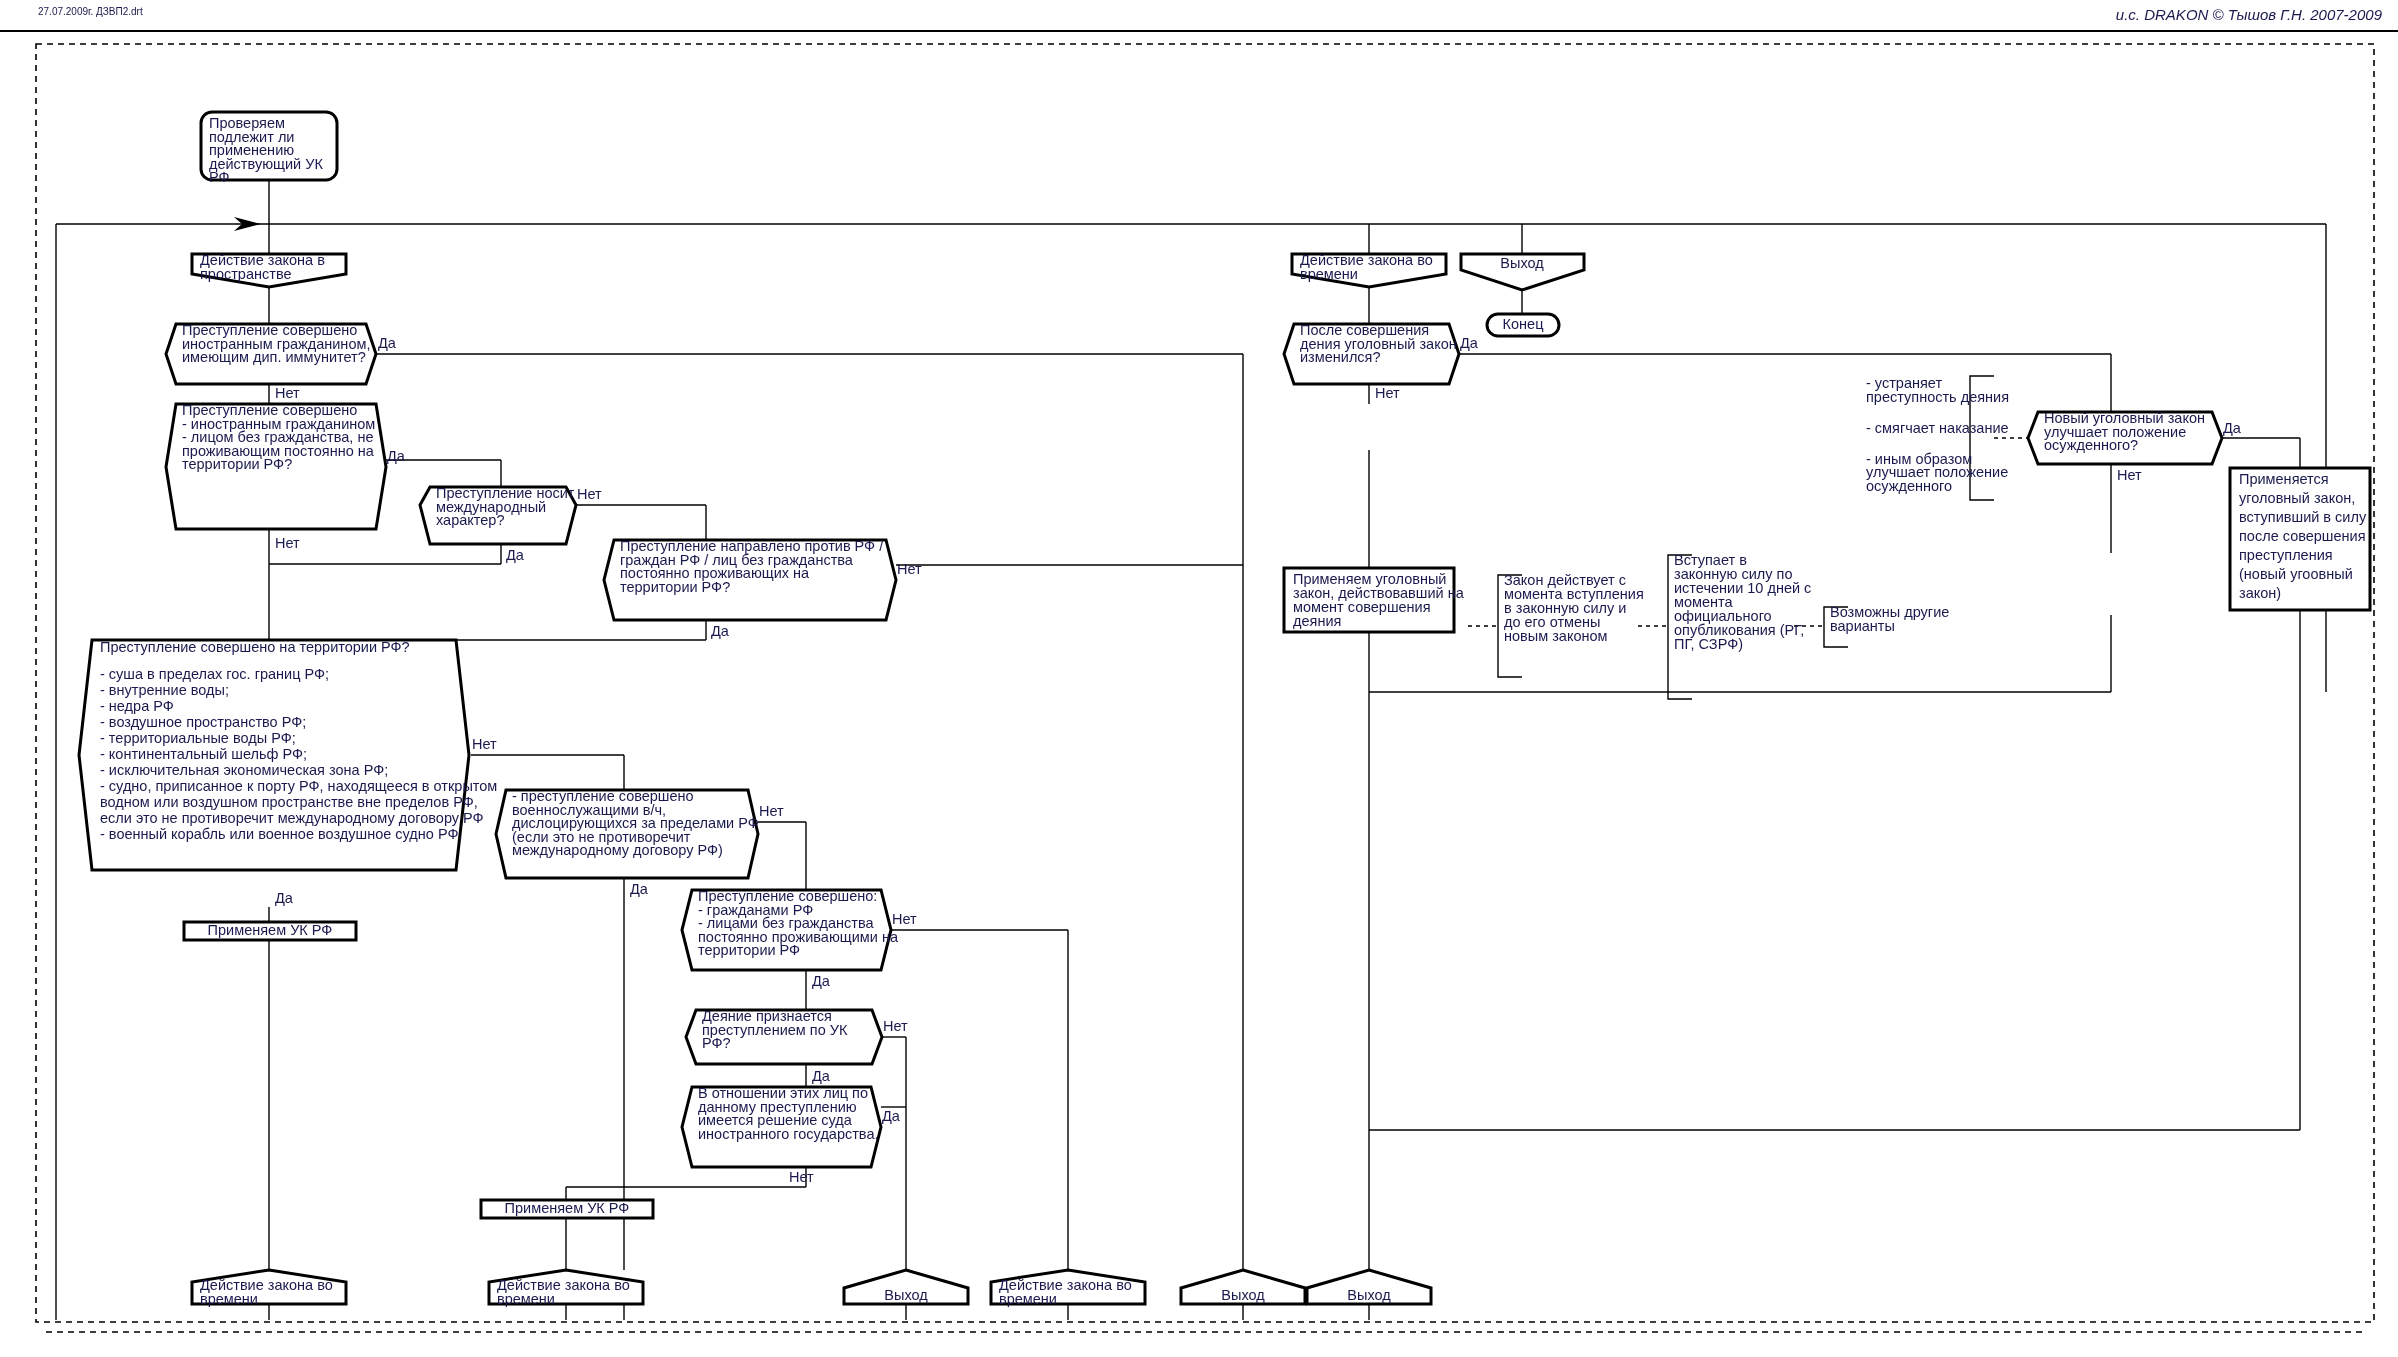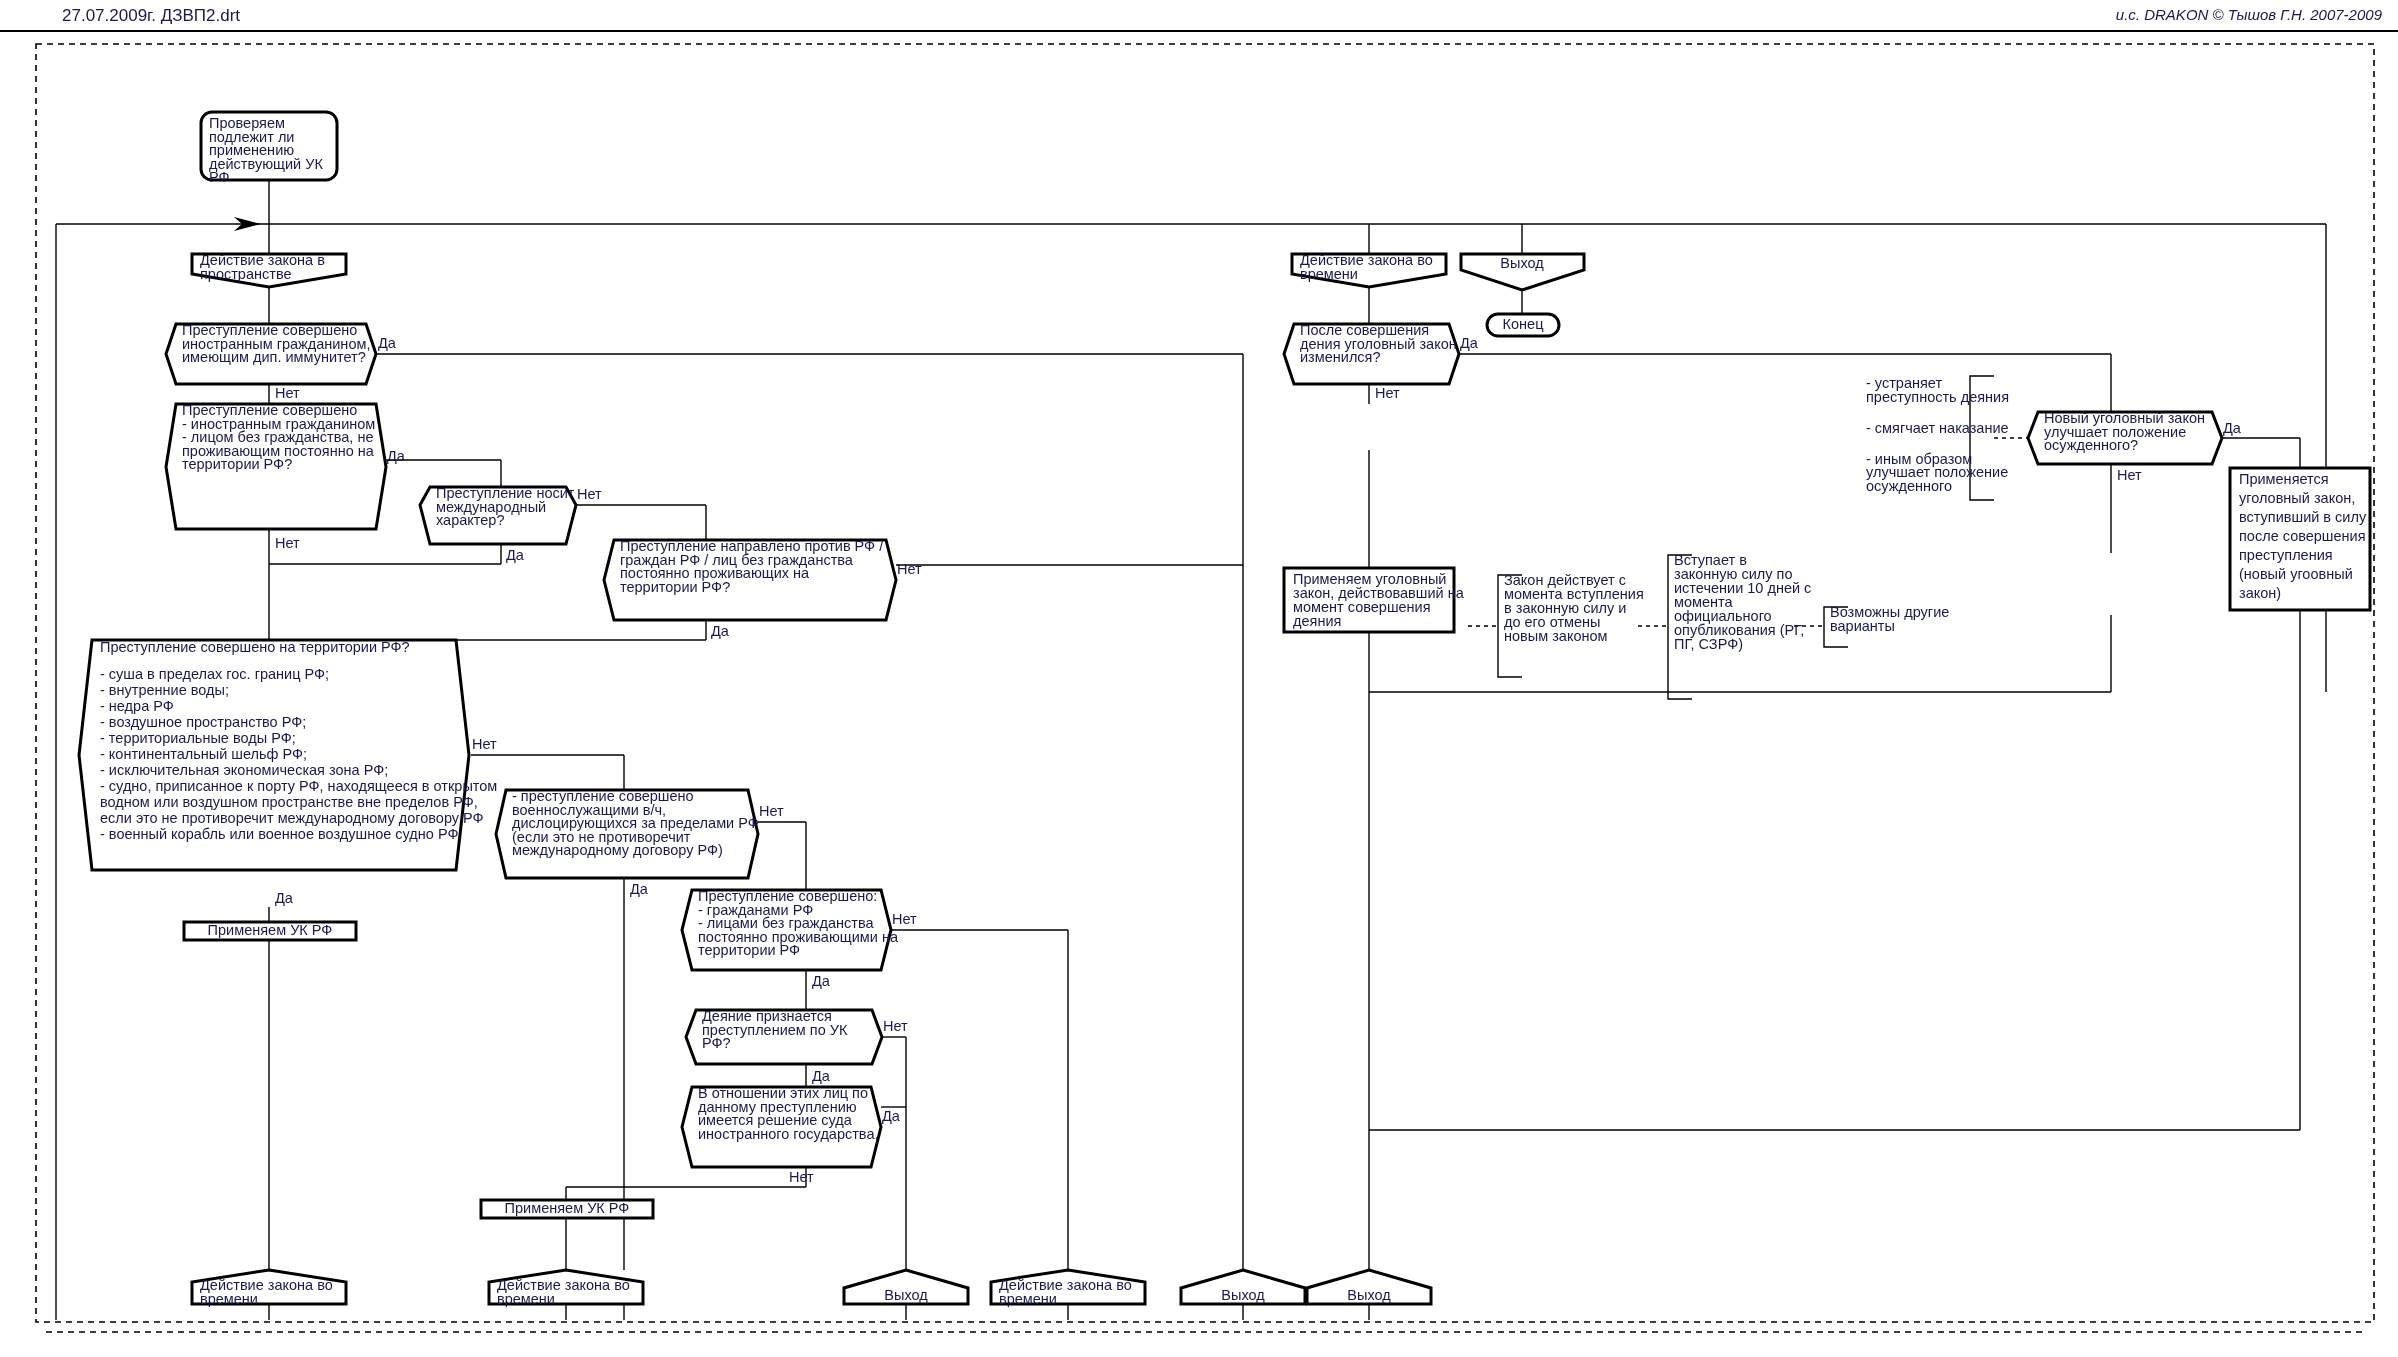--- a/index.html
+++ b/index.html
@@ -1,19 +1,19 @@
 <!DOCTYPE html>
 <html><head>
 <meta charset="utf-8">
 <style>
   html,body{margin:0;padding:0;background:#ffffff;}
   body{font-family:"Liberation Sans","DejaVu Sans",sans-serif;}
   #page{position:relative;width:2398px;height:1357px;background:#fff;overflow:hidden;}
   #titlebar{position:absolute;left:0;top:0;width:2398px;height:32px;border-bottom:2px solid #000;box-sizing:border-box;}
-  #titlebar .t-left{position:absolute;left:38px;top:6px;font-size:17px;color:#1a1a4e;white-space:nowrap;margin-left:24px;}
+  #titlebar .t-left{position:absolute;left:38px;top:6px;font-size:10px;color:#1a1a4e;white-space:nowrap;}
   #titlebar .t-right{position:absolute;right:16px;top:6px;font-size:15px;color:#1a1a4e;white-space:nowrap;font-style:italic;}
   #canvas{position:absolute;left:0;top:32px;width:2398px;height:1186px;margin-left:6px;}
   svg{display:block;}
   .node-text{font-family:"Liberation Sans","DejaVu Sans",sans-serif;font-size:14.5px;fill:#1a1a4e;}
   .edge-label{font-family:"Liberation Sans","DejaVu Sans",sans-serif;font-size:14.5px;fill:#1a1a4e;}
   .shape{fill:#ffffff;stroke:#000000;stroke-width:3;}
   .wire{stroke:#000000;stroke-width:1.4;fill:none;}
   .dashwire{stroke:#000000;stroke-width:1.4;fill:none;stroke-dasharray:4 4;}
   .framedash{stroke:#000000;stroke-width:1.6;fill:none;stroke-dasharray:6 5;}
   .comment-br{stroke:#000000;stroke-width:1.4;fill:none;}

